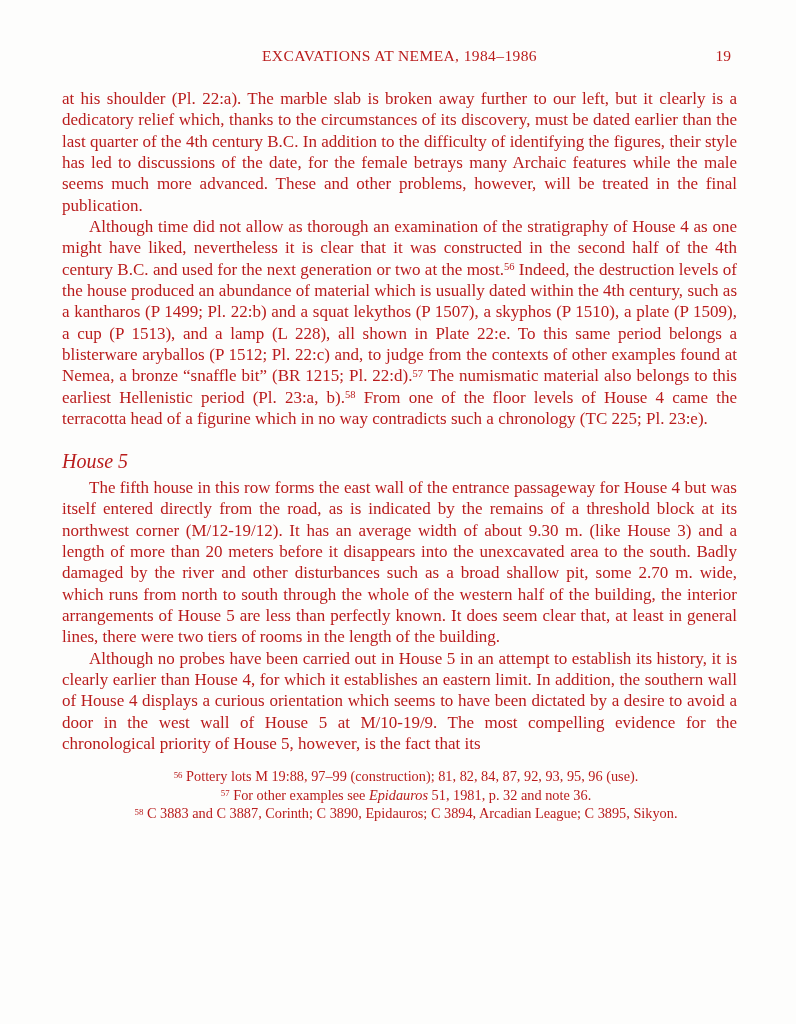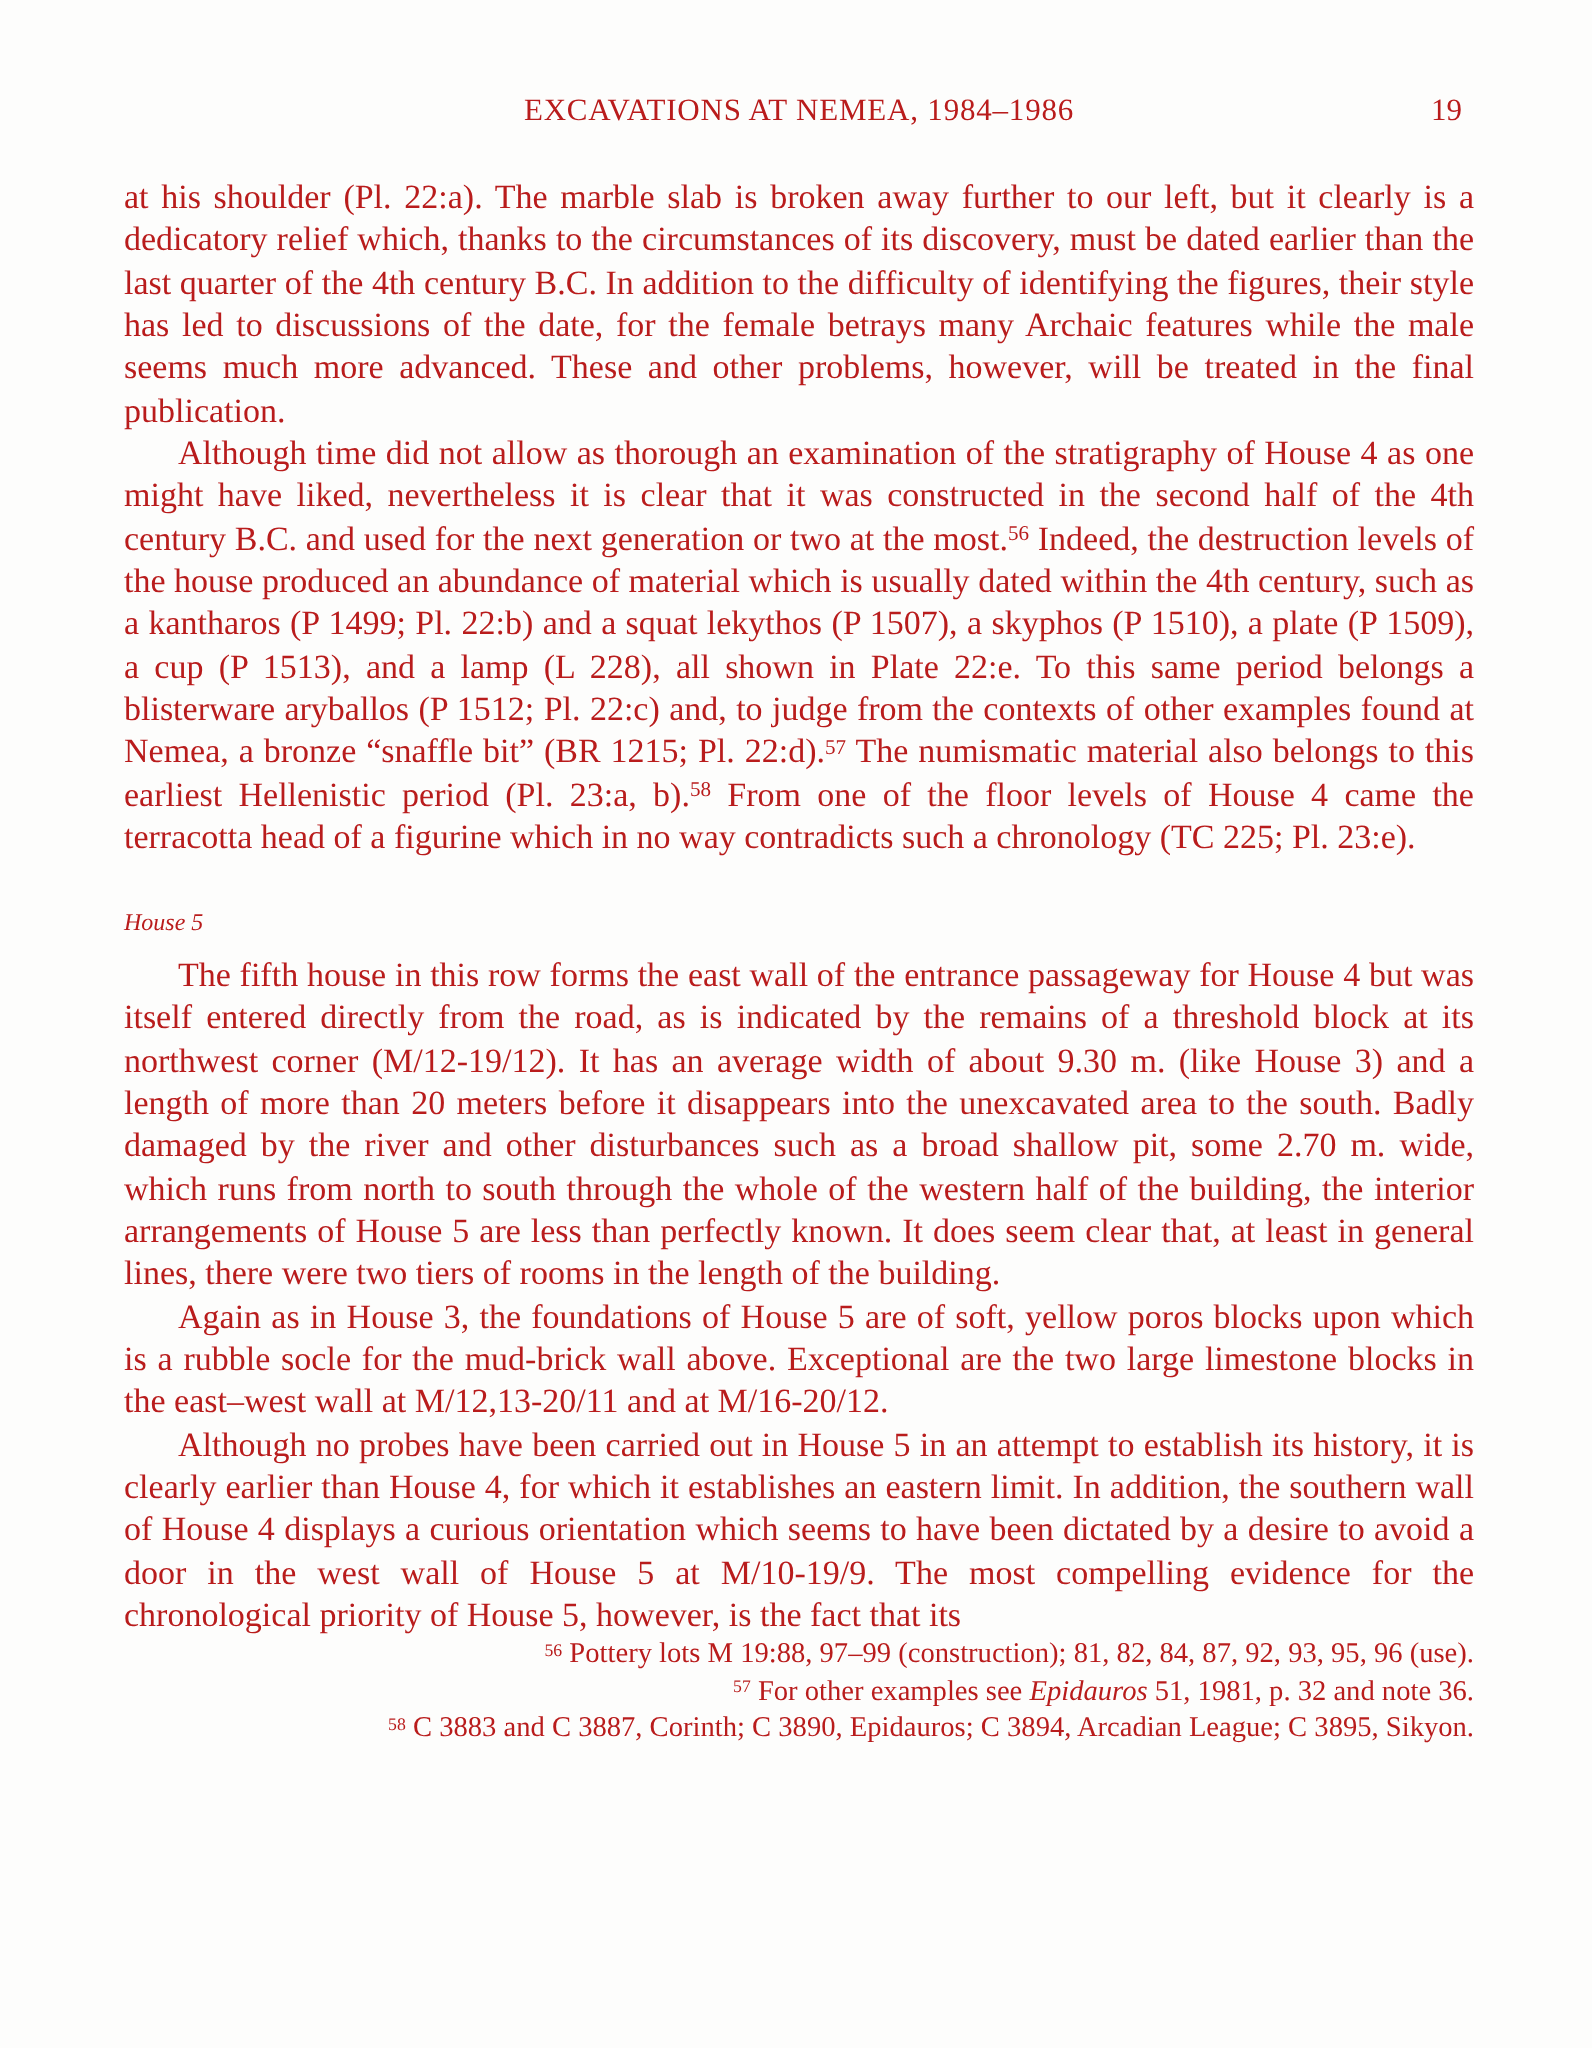--- a/index.html
+++ b/index.html
@@ -47,28 +47,29 @@
   sup.fnref {
     font-size: 0.62em;
     line-height: 0;
     vertical-align: baseline;
     position: relative;
     top: -0.45em;
   }
   .section-heading {
     font-style: italic;
     font-weight: normal;
-    font-size: 12px;
+    font-size: 20px;
     margin: 21px 0 5px 0;
     text-align: left;
   }
   .footnotes {
+    margin-top: 13px;
     font-size: 14.3px;
     line-height: 18.4px;
-    text-align: right;
+    text-align: center;
   }
   .footnote {
     text-indent: 13px;
   }
   .footnote sup.fnref {
     top: -0.4em;
   }
   .work-title {
     font-style: italic;
   }
@@ -87,21 +88,20 @@
 
     <p class="no-indent">at his shoulder (Pl. 22:a). The marble slab is broken away further to our left, but it clearly is a dedicatory relief which, thanks to the circumstances of its discovery, must be dated earlier than the last quarter of the 4th century B.C. In addition to the difficulty of identifying the figures, their style has led to discussions of the date, for the female betrays many Archaic features while the male seems much more advanced. These and other problems, however, will be treated in the final publication.</p>
 
     <p><span>Although time did not allow as thorough an examination of the stratigraphy of House 4 as one might have liked, nevertheless it is clear that it was constructed in the second half of the 4th century B.C. and used for the next generation or two at the most.</span><sup class="fnref">56</sup><span> Indeed, the destruction levels of the house produced an abundance of material which is usually dated within the 4th century, such as a kantharos (P 1499; Pl. 22:b) and a squat lekythos (P 1507), a skyphos (P 1510), a plate (P 1509), a cup (P 1513), and a lamp (L 228), all shown in Plate 22:e. To this same period belongs a blisterware aryballos (P 1512; Pl. 22:c) and, to judge from the contexts of other examples found at Nemea, a bronze “snaffle bit” (BR 1215; Pl. 22:d).</span><sup class="fnref">57</sup><span> The numismatic material also belongs to this earliest Hellenistic period (Pl. 23:a, b).</span><sup class="fnref">58</sup><span> From one of the floor levels of House 4 came the terracotta head of a figurine which in no way contradicts such a chronology (TC 225; Pl. 23:e).</span></p>
 
 
     <h2 class="section-heading">House 5</h2>
 
     <p>The fifth house in this row forms the east wall of the entrance passageway for House 4 but was itself entered directly from the road, as is indicated by the remains of a threshold block at its northwest corner (M/12-19/12). It has an average width of about 9.30 m. (like House 3) and a length of more than 20 meters before it disappears into the unexcavated area to the south. Badly damaged by the river and other disturbances such as a broad shallow pit, some 2.70 m. wide, which runs from north to south through the whole of the western half of the building, the interior arrangements of House 5 are less than perfectly known. It does seem clear that, at least in general lines, there were two tiers of rooms in the length of the building.</p>
 
-    <p>Again as in House 3, the foundations of House 5 are of soft, yellow poros blocks upon which is a rubble socle for the mud-brick wall above. Exceptional are the two large limestone blocks in the east–west wall at M/12,13-20/11 and at M/16-20/12.</p>
 
     <p>Although no probes have been carried out in House 5 in an attempt to establish its history, it is clearly earlier than House 4, for which it establishes an eastern limit. In addition, the southern wall of House 4 displays a curious orientation which seems to have been dictated by a desire to avoid a door in the west wall of House 5 at M/10-19/9. The most compelling evidence for the chronological priority of House 5, however, is the fact that its</p>
 
   </main>
 
   <footer class="footnotes">
     <div class="footnote"><sup class="fnref">56</sup><span> Pottery lots M 19:88, 97–99 (construction); 81, 82, 84, 87, 92, 93, 95, 96 (use).</span></div>
     <div class="footnote"><sup class="fnref">57</sup><span> For other examples see </span><span class="work-title">Epidauros</span><span> 51, 1981, p. 32 and note 36.</span></div>
     <div class="footnote"><sup class="fnref">58</sup><span> C 3883 and C 3887, Corinth; C 3890, Epidauros; C 3894, Arcadian League; C 3895, Sikyon.</span></div>
   </footer>

